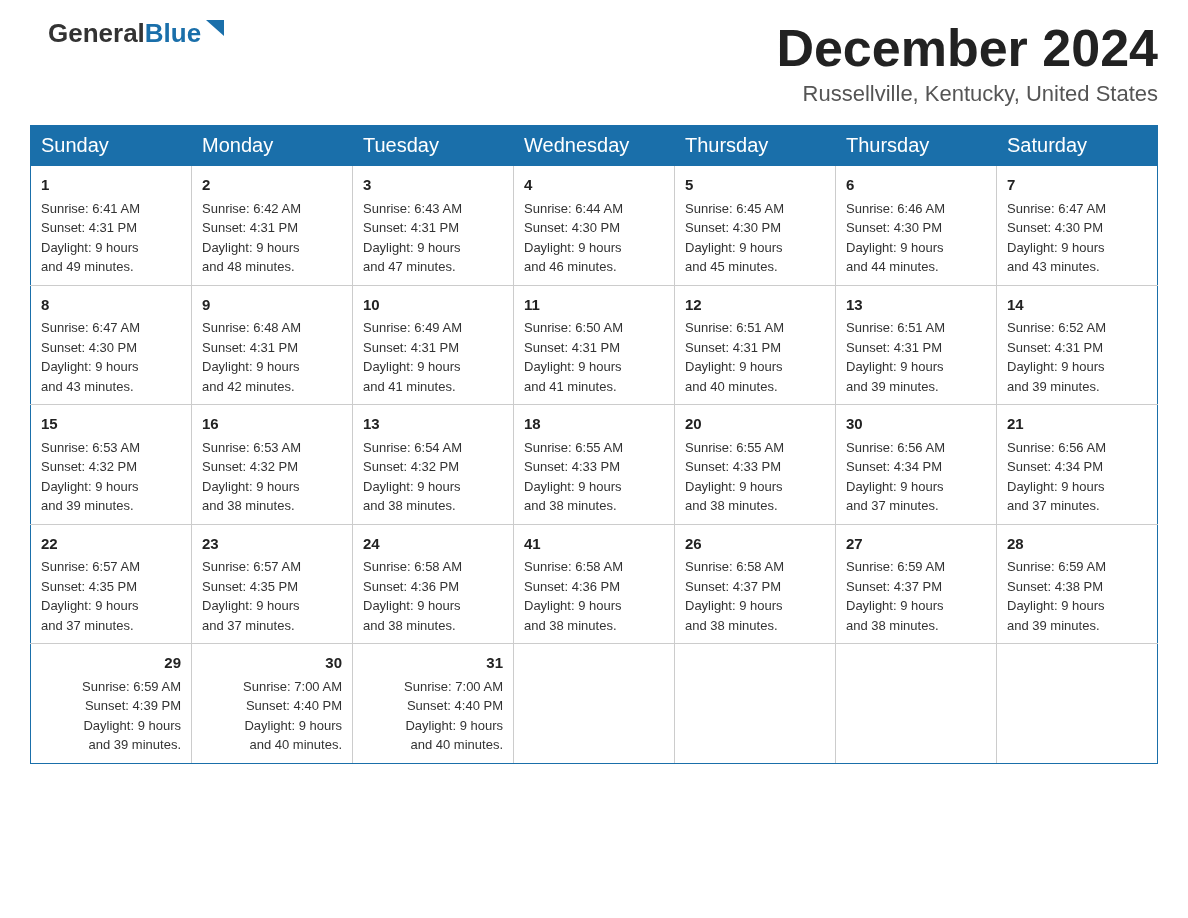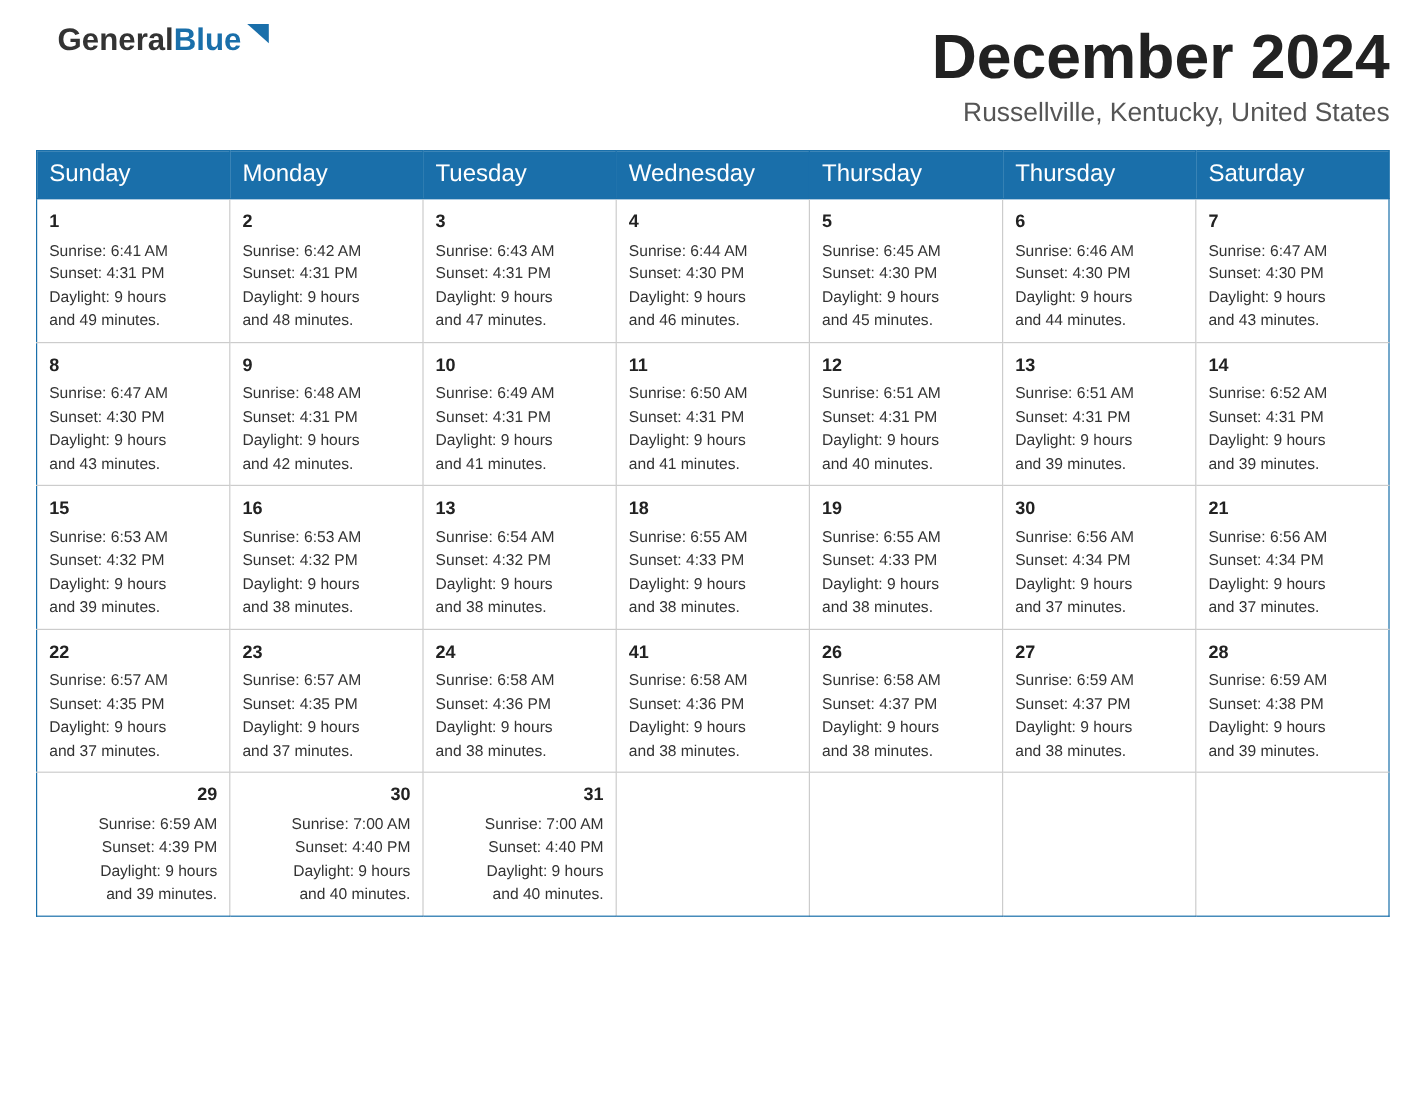--- a/index.html
+++ b/index.html
@@ -202,21 +202,21 @@
       </td>
         <td>
         <span class="day-number">13</span>
         <span class="day-info">Sunrise: 6:54 AM<br>Sunset: 4:32 PM<br>Daylight: 9 hours<br>and 38 minutes.</span>
       </td>
         <td>
         <span class="day-number">18</span>
         <span class="day-info">Sunrise: 6:55 AM<br>Sunset: 4:33 PM<br>Daylight: 9 hours<br>and 38 minutes.</span>
       </td>
         <td>
-        <span class="day-number">19</span>
+        <span class="day-number">20</span>
         <span class="day-info">Sunrise: 6:55 AM<br>Sunset: 4:33 PM<br>Daylight: 9 hours<br>and 38 minutes.</span>
       </td>
         <td>
         <span class="day-number">30</span>
         <span class="day-info">Sunrise: 6:56 AM<br>Sunset: 4:34 PM<br>Daylight: 9 hours<br>and 37 minutes.</span>
       </td>
         <td>
         <span class="day-number">21</span>
         <span class="day-info">Sunrise: 6:56 AM<br>Sunset: 4:34 PM<br>Daylight: 9 hours<br>and 37 minutes.</span>
       </td>

